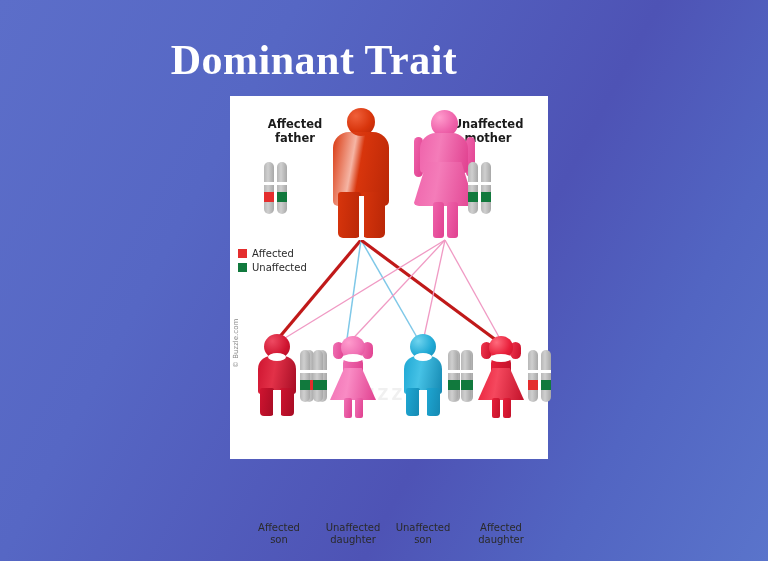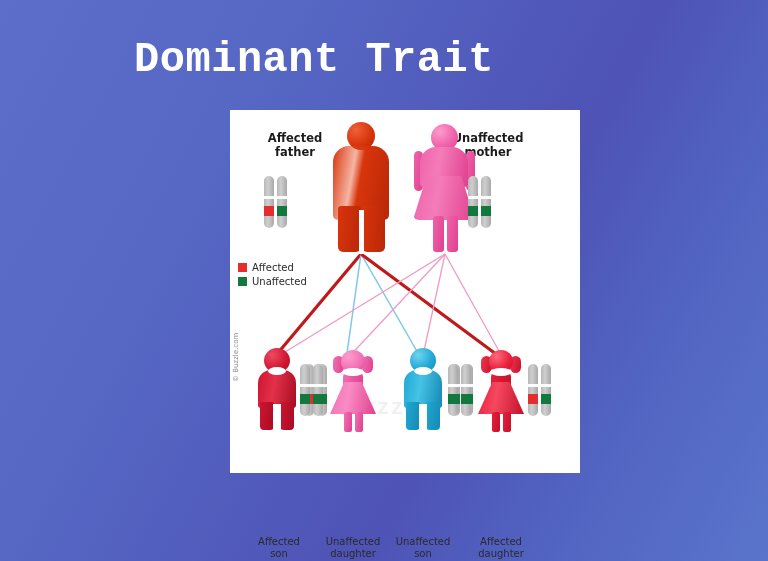--- a/index.html
+++ b/index.html
@@ -19,31 +19,30 @@
   #title {
     position: absolute;
     top: 36px;
     left: 0;
     width: 628px;
     text-align: center;
     color: #ffffff;
     font-size: 42px;
     font-weight: bold;
     letter-spacing: 0.5px;
-    font-family: Liberation Mono, monospace;
+    font-family: Liberation Serif, serif;
   }
   
   #panel {
     position: absolute;
     left: 230px;
-    top: 110px;
+    top: 96px;
     width: 318px;
     height: 363px;
     background: #ffffff;
-    padding-left: 32px;
   }
   #panel-inner {
     position: absolute;
     inset: 0;
   }
   
   .parent-label {
     position: absolute;
     font-family: "DejaVu Sans", sans-serif;
     font-weight: bold;

